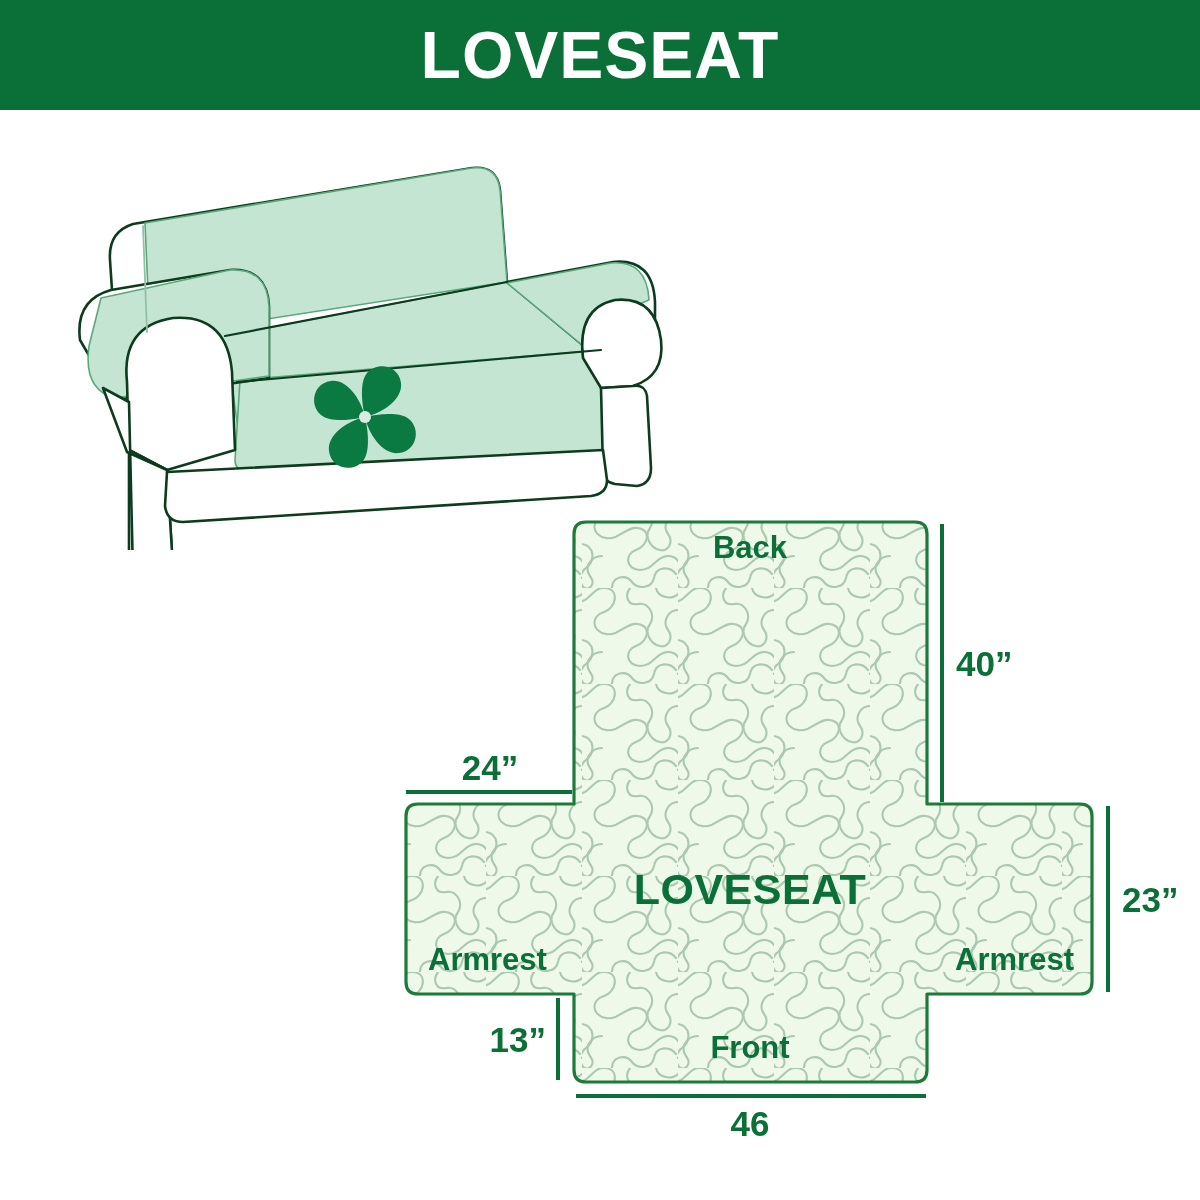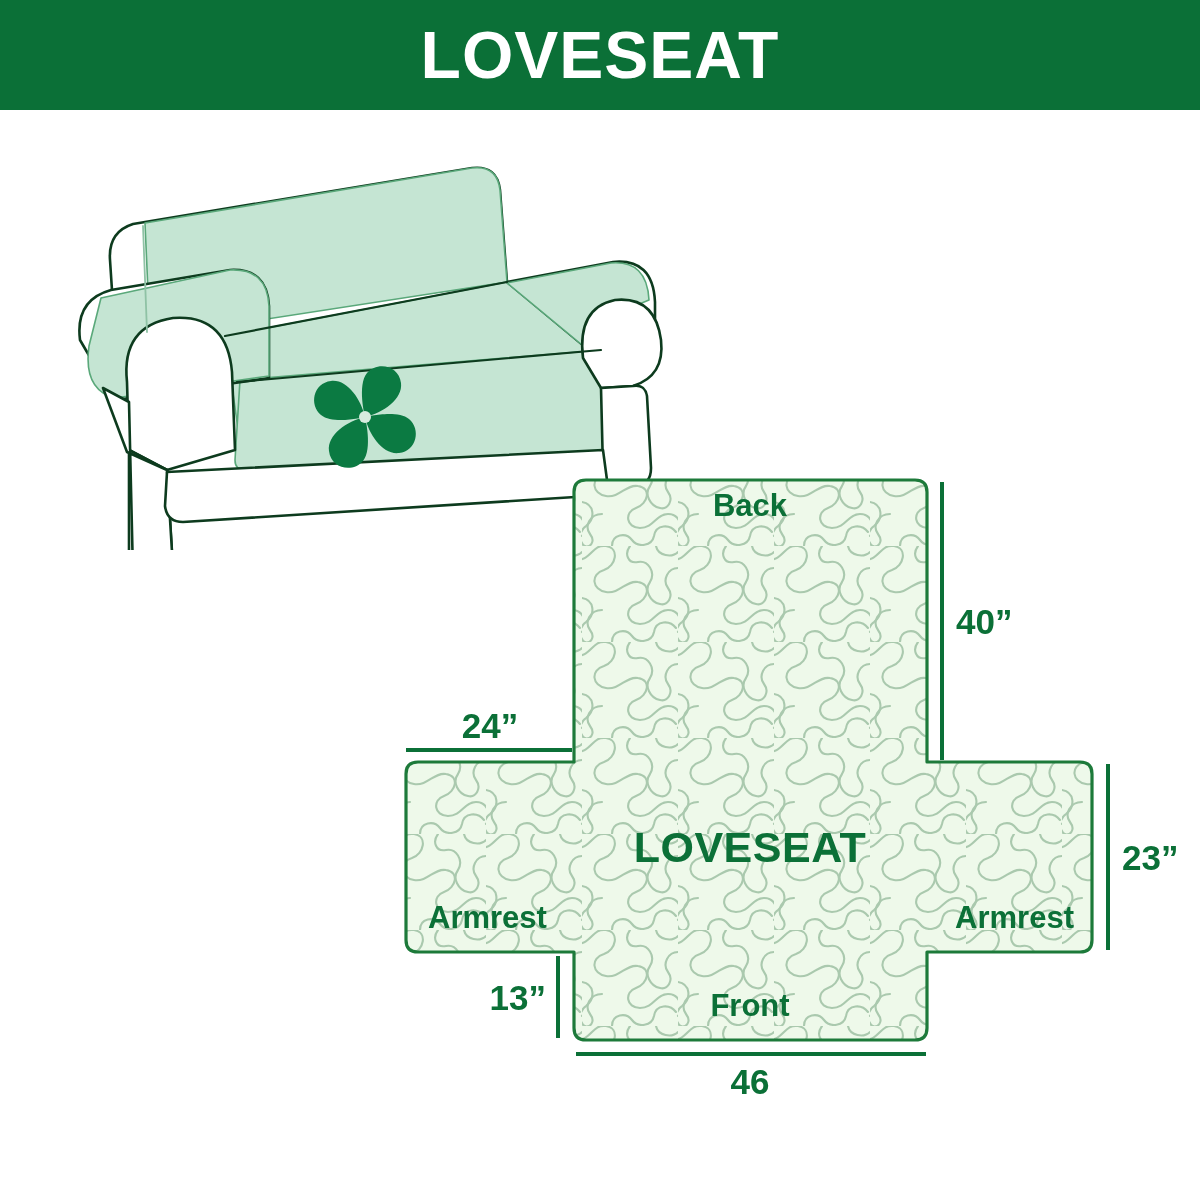--- a/index.html
+++ b/index.html
@@ -25,21 +25,21 @@
     letter-spacing:1px;
     line-height:1;
     font-family:"Liberation Sans","DejaVu Sans",sans-serif;
   }
 
   
   .sofa-wrap{position:absolute;left:55px;top:150px;width:620px;height:400px;}
   .sofa-wrap svg{display:block;}
 
   
-  .cross-wrap{position:absolute;left:390px;top:450px;width:810px;height:700px;}
+  .cross-wrap{position:absolute;left:390px;top:492px;width:810px;height:700px;}
   .cross-wrap svg{display:block;}
 
   .lbl{
     font-family:"Liberation Sans","DejaVu Sans",sans-serif;
     font-weight:bold;
     fill:#0b7037;
   }
   .lbl-section{font-size:31px;}
   .lbl-center{font-size:43px;letter-spacing:0.5px;}
   .lbl-dim{font-size:35px;}

